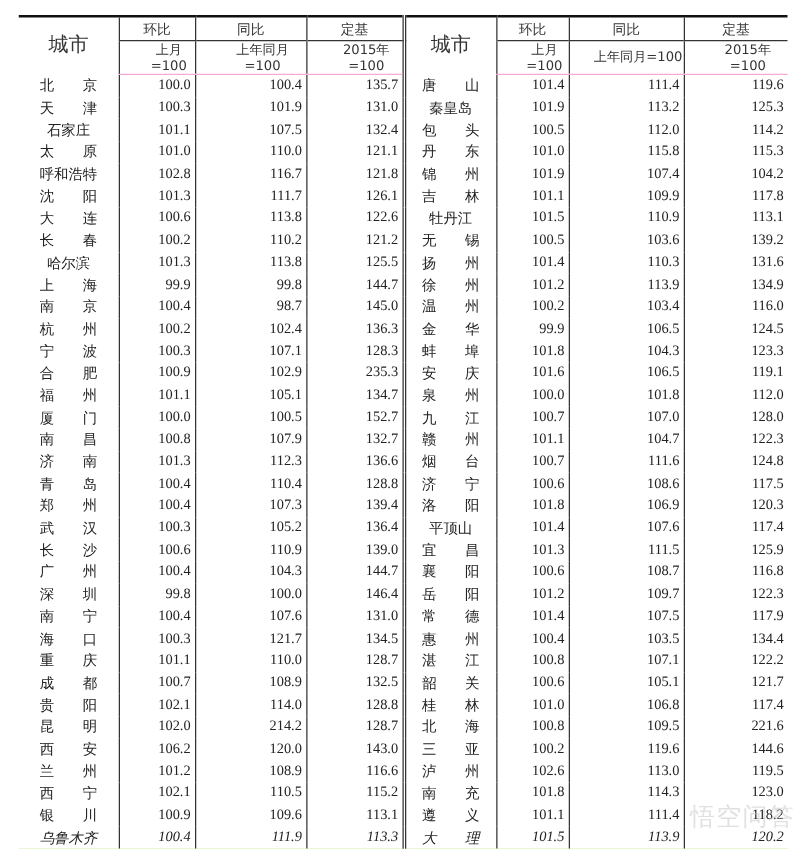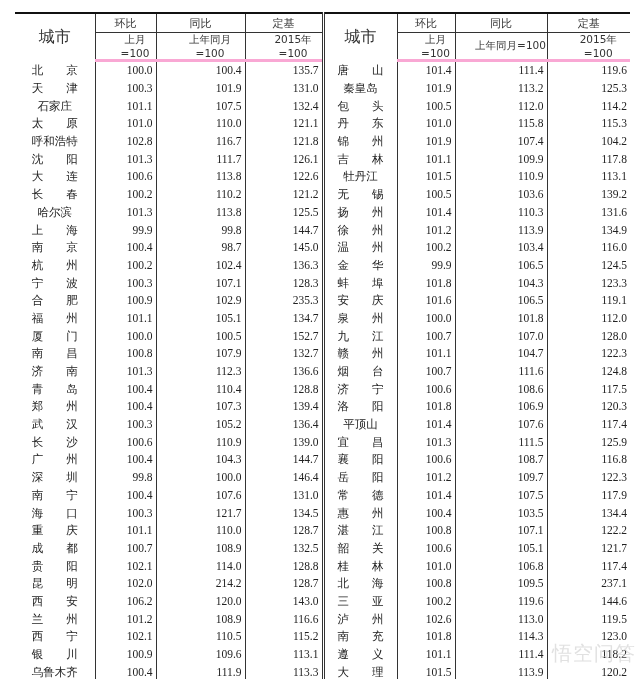--- a/index.html
+++ b/index.html
@@ -13,26 +13,26 @@
   .tbl col.c-dj { width: 78px; }
   .tbl col.c-city2 { width: 74px; }
   .tbl col.c-hb2 { width: 58px; }
   .tbl col.c-tb2 { width: 92px; }
   .tbl col.c-dj2 { width: 83px; }
   .tbl thead tr:first-child th { border-top: 2px solid #111; }
   .tbl th { font-weight: normal; font-size: 11px; height: 18px; padding: 0;
             text-align: center; vertical-align: middle; color: #333;
             font-family: "DejaVu Sans", "Liberation Sans", sans-serif; }
   .tbl thead tr.h1 th { border-bottom: none; }
-  .tbl thead tr.h2 th { border-top: 1px solid #333; border-bottom: 3px solid #f9a8d4; font-size: 10.5px; padding-left: 19px; }
+  .tbl thead tr.h2 th { border-top: 1px solid #333; border-bottom: 1px solid #f9a8d4; font-size: 10.5px; padding-left: 19px; }
   .tbl th.city-h { border-bottom: 1px solid #333; font-size: 16px; }
   .tbl td { height: 17.7px; padding: 0 3px 0 0; font-size: 11.5px; line-height: 17px;
             text-align: right; vertical-align: middle; white-space: nowrap;
             font-family: "Liberation Serif", "DejaVu Serif", serif; }
-  .tbl tbody tr:last-child td { border-bottom: 2px solid #84cc16; }
+  .tbl tbody tr:last-child td { border-bottom: 2px solid #84cc16; font-style: italic; }
   .tbl td.city { text-align: center; padding: 0; font-family: "DejaVu Sans", "Liberation Sans", sans-serif;
                  font-size: 11.5px; letter-spacing: 0; }
   .vl { border-left: 1px solid #333; }
   .vdbl { border-left: 3px double #333; }
   .watermark { position: absolute; right: 4px; bottom: 12px; font-size: 20px; color: rgba(200,200,200,0.55);
                font-family: Liberation Serif, serif; pointer-events: none; letter-spacing: 1px; }
 </style>
 </head>
 <body>
 
@@ -359,21 +359,21 @@
         <td class="vl">117.4</td>
       </tr>
       <tr>
         <td class="city">昆　　明</td>
         <td class="vl">102.0</td>
         <td class="vl">214.2</td>
         <td class="vl">128.7</td>
         <td class="city vdbl">北　　海</td>
         <td class="vl">100.8</td>
         <td class="vl">109.5</td>
-        <td class="vl">237.1</td>
+        <td class="vl">221.6</td>
       </tr>
       <tr>
         <td class="city">西　　安</td>
         <td class="vl">106.2</td>
         <td class="vl">120.0</td>
         <td class="vl">143.0</td>
         <td class="city vdbl">三　　亚</td>
         <td class="vl">100.2</td>
         <td class="vl">119.6</td>
         <td class="vl">144.6</td>

